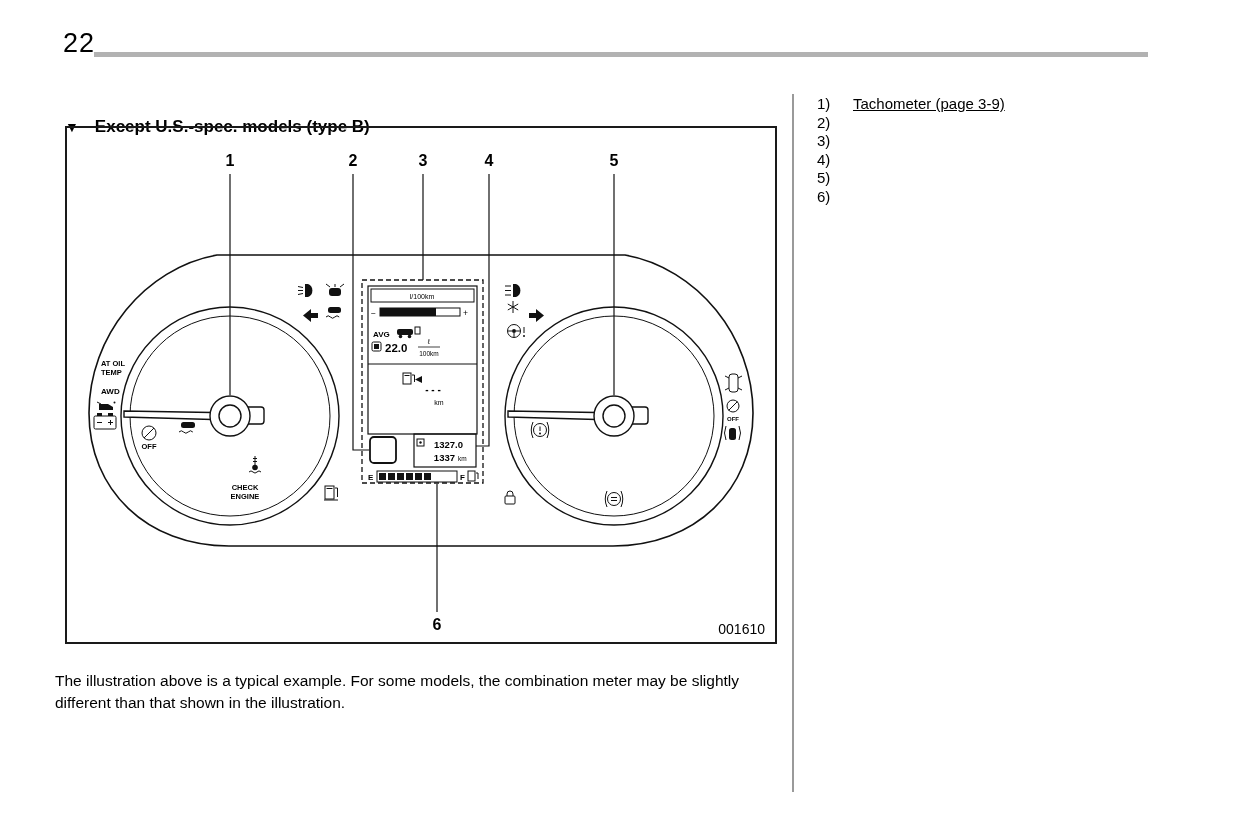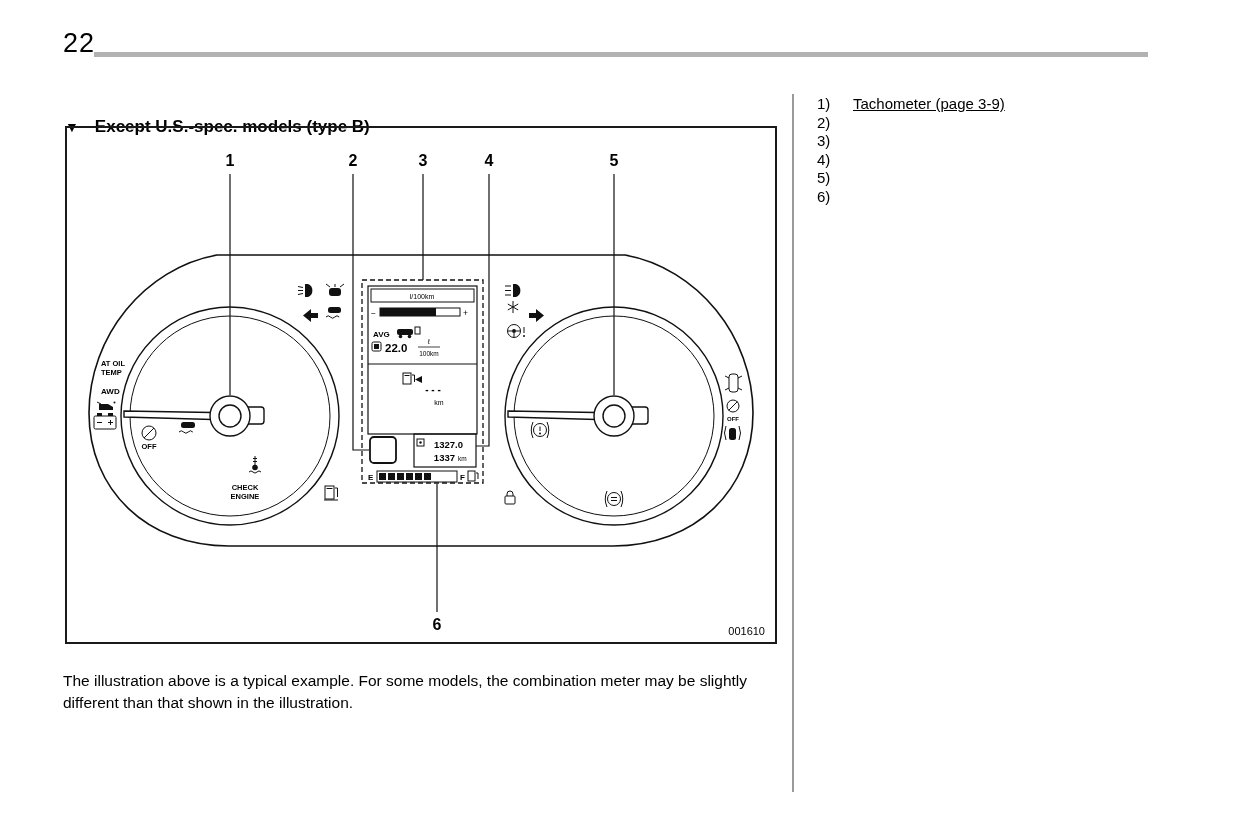--- a/index.html
+++ b/index.html
@@ -5,22 +5,22 @@
   html,body{margin:0;padding:0;}
   body{
     width:1241px;height:827px;background:#ffffff;position:relative;
     font-family:"Liberation Sans", sans-serif;color:#000;overflow:hidden;
   }
   .page-number{position:absolute;left:63px;top:28px;font-size:27px;font-weight:normal;letter-spacing:1px;}
   .top-rule{position:absolute;left:94px;top:52px;width:1054px;height:5px;background:#b2b2b2;}
   .section-heading{position:absolute;left:65px;top:103px;font-size:17px;font-weight:bold;display:flex;align-items:baseline;}
   .section-heading .marker{font-size:14px;margin-right:16px;}
   .figure-frame{position:absolute;left:65px;top:126px;width:708px;height:514px;border:2px solid #1a1a1a;}
-  .figure-code{position:absolute;right:10px;bottom:5px;font-size:11px;margin-top:36px;}
-  .caption{position:absolute;left:63px;top:654px;width:716px;font-size:15.5px;line-height:22px;}
+  .figure-code{position:absolute;right:10px;bottom:5px;font-size:14px;margin-top:36px;}
+  .caption{position:absolute;left:55px;top:654px;width:716px;font-size:15.5px;line-height:22px;}
   .column-divider{position:absolute;left:792px;top:94px;width:2px;height:698px;background:#9a9a9a;}
   .legend{position:absolute;left:817px;top:95px;width:334px;font-size:15px;line-height:17.5px;}
   .legend-item{display:grid;grid-template-columns:36px 1fr;margin-bottom:1px;}
   .legend-text{text-align:justify;text-decoration:underline;}
   svg{display:block;}
   svg text{font-family:"Liberation Sans", sans-serif;fill:#000;stroke:none;}
   .t6{font-size:6.5px;}
   .t6b{font-size:6px;font-weight:bold;}
   .t7{font-size:7px;}
   .t7b{font-size:7.5px;font-weight:bold;}

